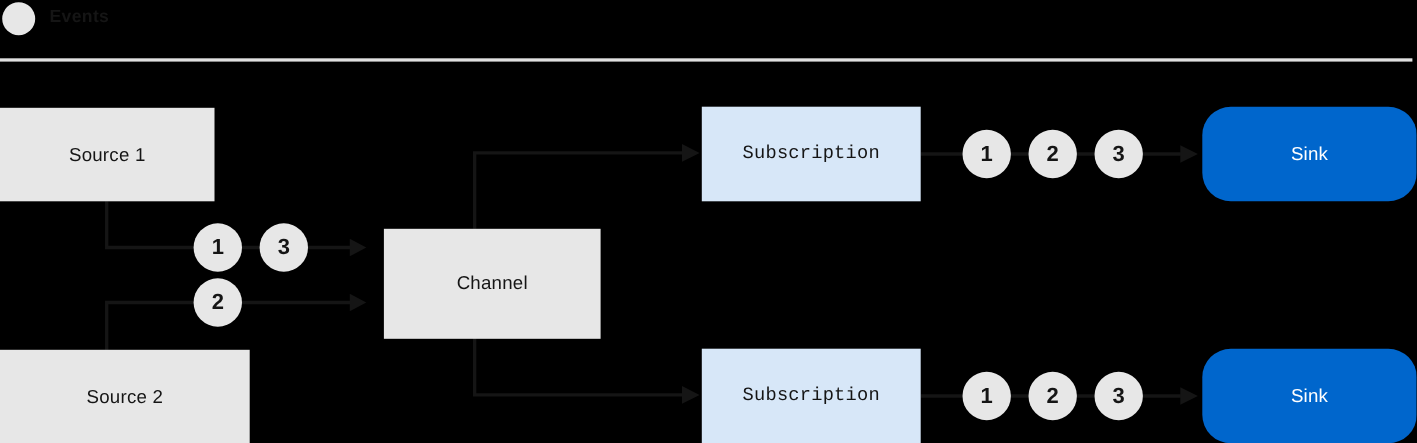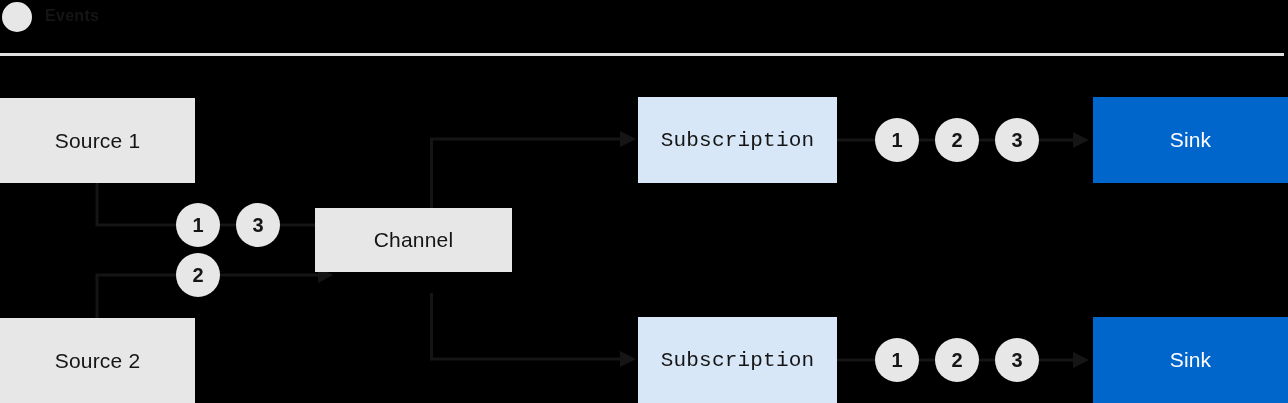--- a/index.html
+++ b/index.html
@@ -50,31 +50,31 @@
   }
   .wires polygon {
     fill: var(--ink, #151515);
   }
   
   .node {
     position: absolute;
     display: flex;
     align-items: center;
     justify-content: center;
-    font-size: 21px;
+    font-size: 17px;
     letter-spacing: 0.2px;
     color: var(--ink, #151515);
   }
   .node.gray      { background: var(--box_gray, #e7e7e7); }
   .node.lightblue { background: var(--subscription_blue, #d7e7f8); font-family: Liberation Mono, monospace; }
-  .node.blue      { background: var(--sink_blue, #0066cc); color: var(--sink_text, #ffffff); }
+  .node.blue      { background: var(--sink_blue, #0066cc); color: var(--sink_text, #ffffff); border-radius: 26px; }
 
   .n-source1    { left: 0px;    top: 98px;  width: 195px; height: 85px; }
-  .n-source2    { left: 0px;    top: 318px; width: 195px; height: 85px; }
-  .n-channel    { left: 315px;  top: 208px; width: 197px; height: 64px; }
+  .n-source2    { left: 0px;    top: 318px; width: 227px; height: 85px; }
+  .n-channel    { left: 349px;  top: 208px; width: 197px; height: 100px; }
   .n-sub-top    { left: 638px;  top: 97px;  width: 199px; height: 86px; }
   .n-sub-bottom { left: 638px;  top: 317px; width: 199px; height: 86px; }
   .n-sink-top   { left: 1093px; top: 97px;  width: 195px; height: 86px; }
   .n-sink-bottom{ left: 1093px; top: 317px; width: 195px; height: 86px; }
 
   
   .event-circle {
     position: absolute;
     width: 44px; height: 44px;
     border-radius: 50%;

